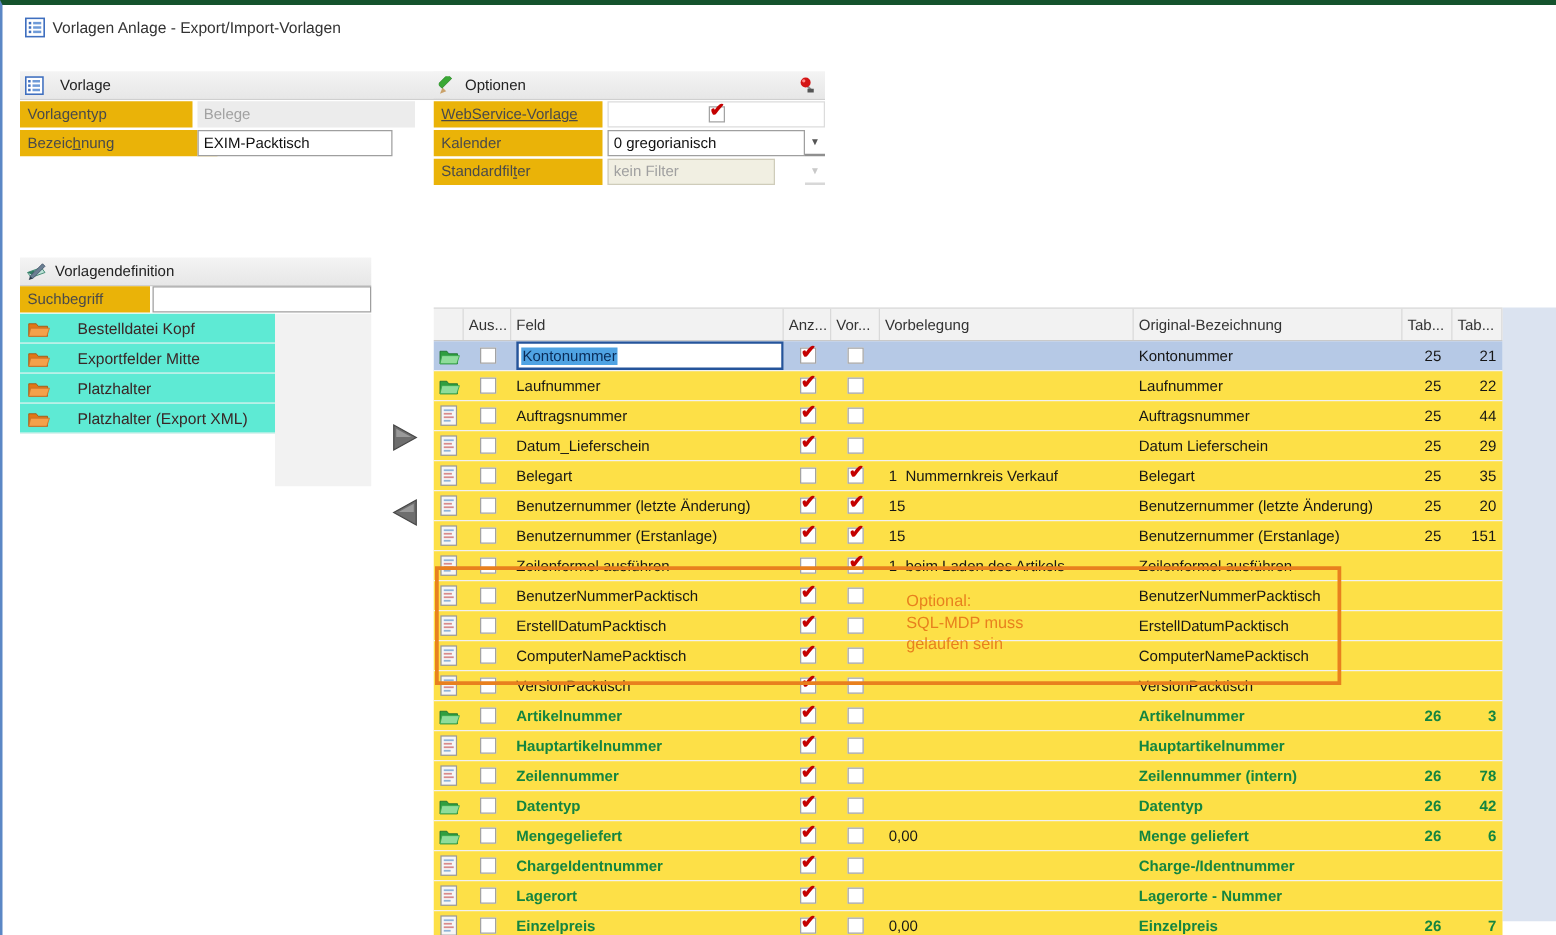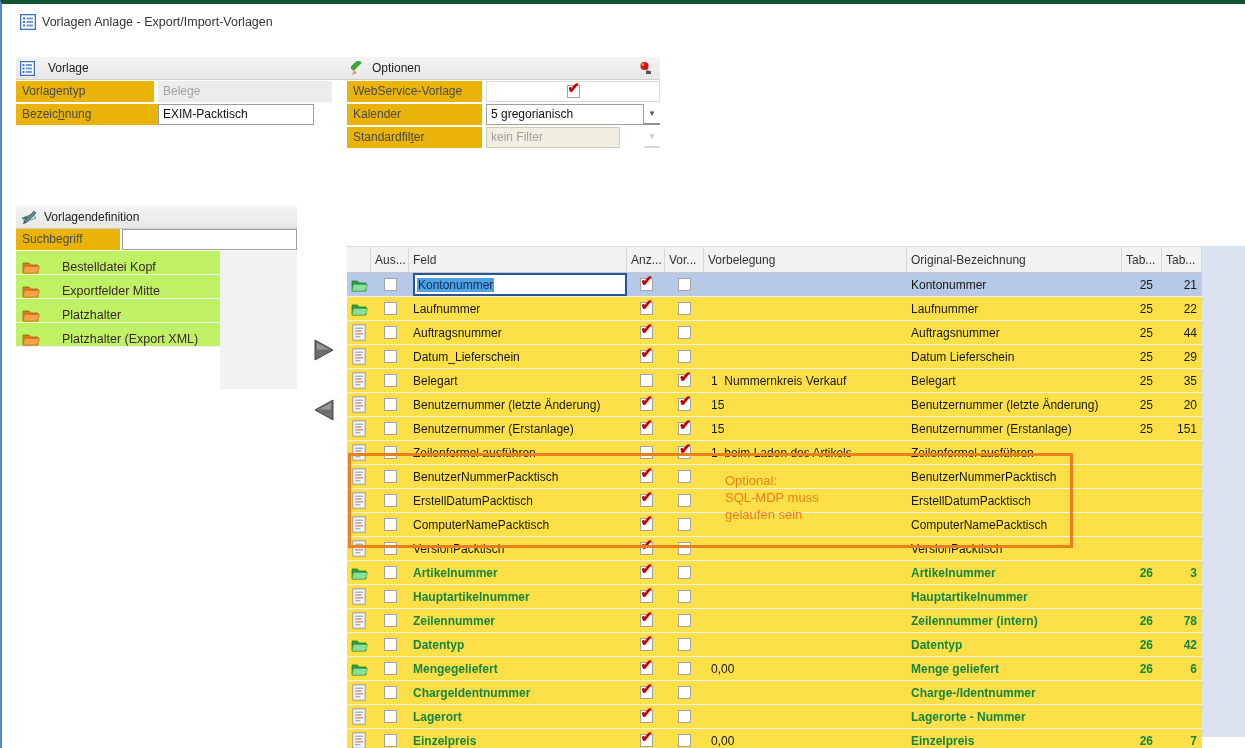--- a/index.html
+++ b/index.html
@@ -26,21 +26,21 @@
     font-size:8px;color:#555;border-bottom:2px solid #8f8f8f;background:#fff;}
   .combo-arrow.disabled{color:#c9c9c9;border-bottom-color:#d8d8d8;}
   .accel{text-decoration:underline;}
 
   
   .cb{width:13px;height:13px;background:#fff;border:1px solid #a3a3a3;position:relative;box-sizing:border-box;flex:none;}
   .cb.checked::after{content:"✔";position:absolute;left:0px;top:-7px;color:#c40000;font-size:15px;font-weight:bold;}
 
   
   .flist{left:14px;top:247px;width:204px;}
-  .fitem{height:23px;display:flex;align-items:flex-end;background:#bef264;border-bottom:1px solid #f3f3f3;
+  .fitem{height:23px;display:flex;align-items:center;background:#5eead4;border-bottom:1px solid #f3f3f3;
     padding-left:6px;font-size:12.5px;color:#3a2626;}
   .fitem .ficon{width:18px;margin-right:22px;flex:none;display:flex;}
   .flist-band{left:218px;top:247px;width:77px;height:138px;background:#f2f2f2;}
 
   
   .table{left:345px;top:242px;width:855px;}
   .thead{display:flex;height:25px;background:#f2f2f2;border-top:1px solid #d9d9d9;border-bottom:1px solid #c9c9c9;}
   .th{display:flex;align-items:center;padding-left:4px;border-right:1px solid #d9d9d9;color:#333;box-sizing:border-box;overflow:hidden;}
   .c-icon{width:24px;}.c-aus{width:38px;}.c-feld{width:218px;}.c-anz{width:38px;}.c-vor{width:39px;}
   .c-vorb{width:203px;}.c-orig{width:215px;}.c-tab{width:40px;}
@@ -119,26 +119,26 @@
     <span class="spacer"></span>
     <span style="margin-right:8px;">
       <svg width="13" height="14">
           <line x1="6" y1="7" x2="11" y2="12" stroke="#8a8a8a" stroke-width="1.6"></line>
           <rect x="7" y="10" width="5" height="3" fill="#555"></rect>
           <circle cx="5.5" cy="5" r="4" fill="#d41414"></circle>
           <circle cx="4" cy="3.6" r="1.3" fill="#ff8a8a"></circle>
         </svg>
     </span>
   </div>
-  <div class="abs lblcell" style="left:345px;top:77px;width:135px;">WebService-Vorlage</div>
+  <div class="abs lblcell" style="left:345px;top:77px;width:135px;text-decoration:underline;">WebService-Vorlage</div>
   <div class="abs valframe" style="left:484px;top:77px;width:174px;">
     <span class="cb checked"></span>
   </div>
   <div class="abs lblcell" style="left:345px;top:100px;width:135px;">Kalender</div>
-  <div class="abs inputbox" style="left:484px;top:100px;width:158px;">5 gregorianisch</div>
+  <div class="abs inputbox" style="left:484px;top:100px;width:158px;">0 gregorianisch</div>
   <div class="abs combo-arrow" style="left:642px;top:100px;">▼</div>
   <div class="abs lblcell" style="left:345px;top:123px;width:135px;"><span>Standardfil</span><span class="accel">t</span><span>er</span></div>
   <div class="abs inputbox disabled" style="left:484px;top:123px;width:134px;">kein Filter</div>
   <div class="abs combo-arrow disabled" style="left:642px;top:123px;">▼</div>
 
   <div class="abs sec-hdr" style="left:14px;top:202px;width:281px;">
     <span>
       <svg width="18" height="16">
           <polygon points="2,9 13,5 16,9 5,13" fill="#bfe3d8" stroke="#4a8f7a" stroke-width="0.8"></polygon>
           <polygon points="2,9 8,7 6,11" fill="#2f7a62"></polygon>

